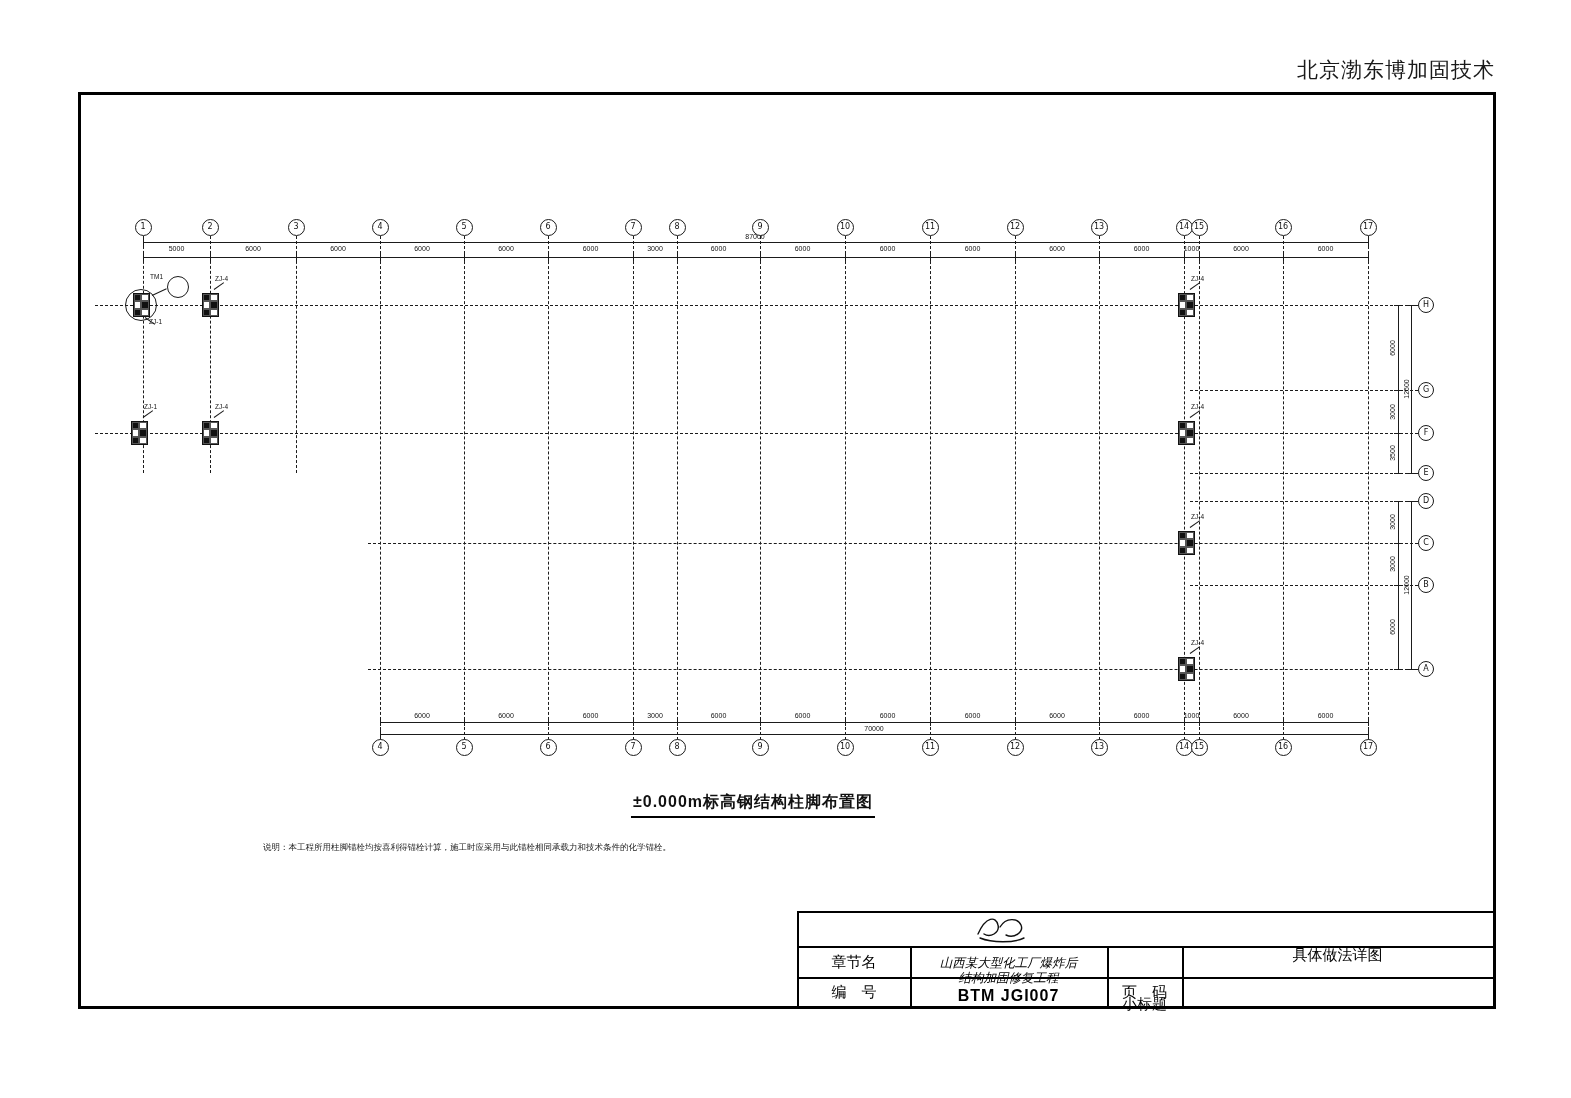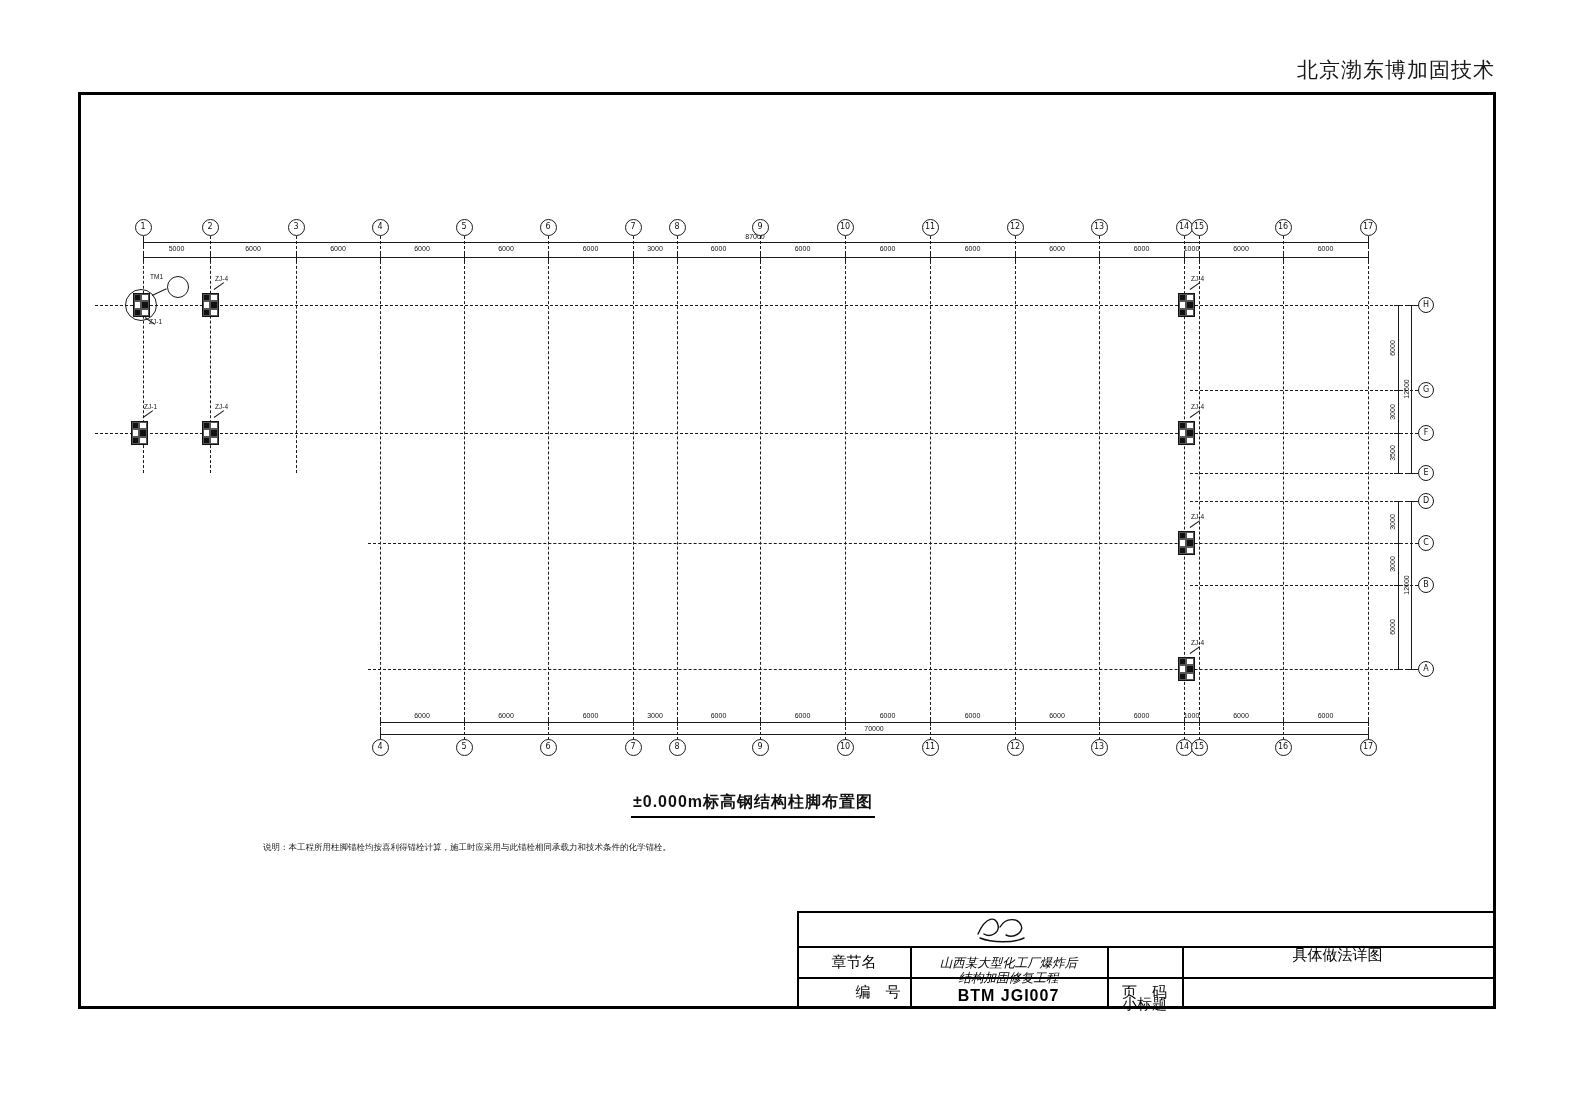--- a/index.html
+++ b/index.html
@@ -313,16 +313,16 @@
 
   <div class="tb-cell" style="left:799px;top:948px;width:110px;height:28px;">章节名</div>
   <div class="tb-cell" id="tb-project" style="left:912px;top:946px;width:193px;height:49px;font-style:italic;">
     <div>
       <div>山西某大型化工厂爆炸后</div>
       <div>结构加固修复工程</div>
     </div>
   </div>
   <div class="tb-cell" style="left:1109px;top:948px;width:71px;height:28px;margin-top:42px;">小标题</div>
   <div class="tb-cell" style="left:1184px;top:948px;width:307px;height:15px;">具体做法详图</div>
-  <div class="tb-cell" style="left:799px;top:978px;width:110px;height:28px;padding-left:24px;">编　号</div>
+  <div class="tb-cell" style="left:799px;top:978px;width:110px;height:28px;">编　号</div>
   <div class="tb-cell" id="tb-number-value" style="left:912px;top:978px;width:193px;height:36px;">BTM JGI007</div>
   <div class="tb-cell" style="left:1109px;top:978px;width:71px;height:28px;">页　码</div>
 </div>
 
 </body></html>

